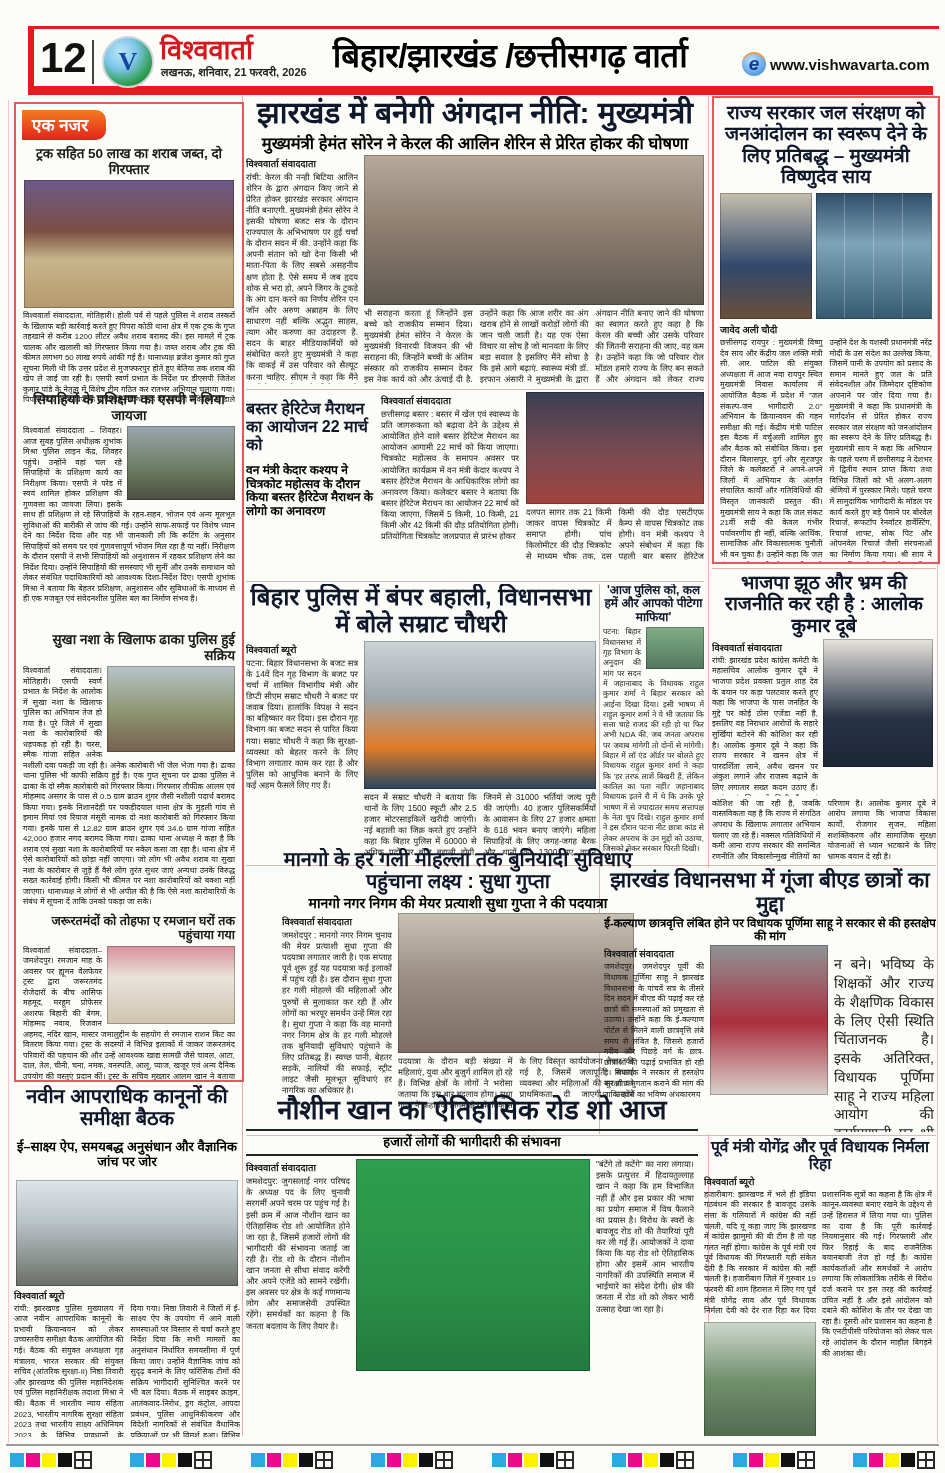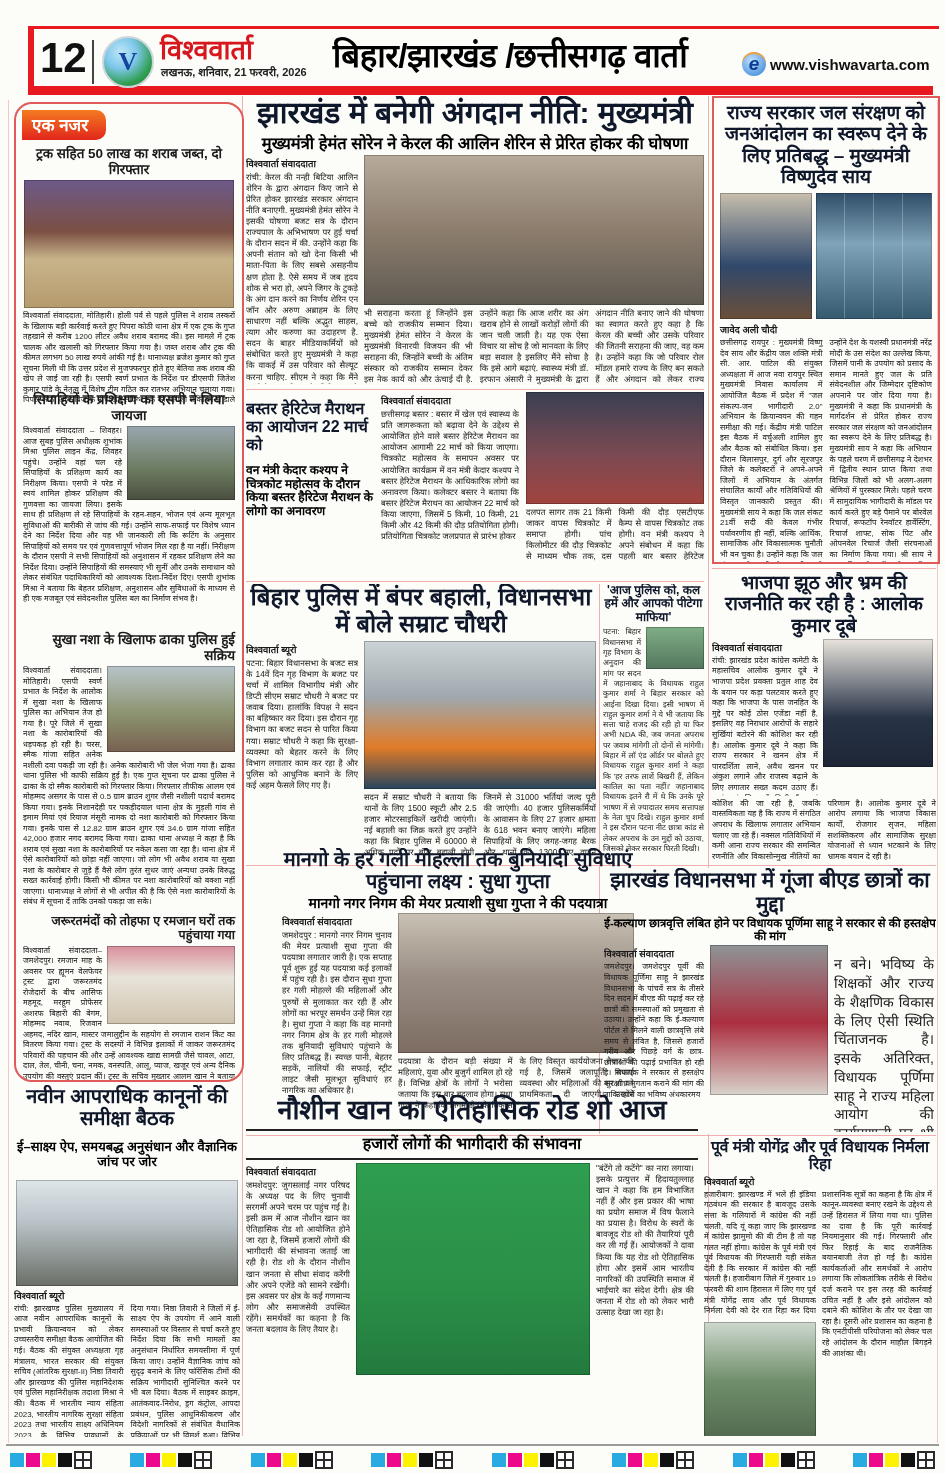--- a/index.html
+++ b/index.html
@@ -100,21 +100,21 @@
   <div class="vr" style="left:242px;top:96px;height:1340px;"></div>
   <div class="vr" style="left:708px;top:96px;height:772px;"></div>
   <div class="vr" style="left:708px;top:1134px;height:302px;"></div>
   <div class="vr" style="left:599px;top:584px;height:550px;"></div>
   <div class="hr" style="left:246px;top:389px;width:458px;"></div>
   <div class="hr" style="left:246px;top:581px;width:458px;"></div>
   <div class="hr" style="left:246px;top:865px;width:690px;"></div>
   <div class="hr" style="left:246px;top:1135px;width:690px;"></div>
   <div class="hr" style="left:712px;top:568px;width:224px;"></div>
 
-  <section class="frame-red" style="left:14px;top:102px;width:226px;height:976px;border-radius:18px;">
+  <section class="frame-red" style="left:14px;top:102px;width:226px;height:976px;">
     <div class="en-title">एक नजर</div>
 
     <article class="en-art" style="height:242px;">
       <div class="en-hl">ट्रक सहित 50 लाख का शराब जब्त, दो गिरफ्तार</div>
       <div class="ph ph-liquor" style="width:210px;height:128px;margin:0 auto 3px;"></div>
       <div class="en-body" style="height:92px;">विश्ववार्ता संवाददाता, मोतिहारी। होली पर्व से पहले पुलिस ने शराब तस्करों के खिलाफ बड़ी कार्रवाई करते हुए पिपरा कोठी थाना क्षेत्र में एक ट्रक के गुप्त तहखाने से करीब 1200 लीटर अवैध शराब बरामद की। इस मामले में ट्रक चालक और खलासी को गिरफ्तार किया गया है। जब्त शराब और ट्रक की कीमत लगभग 50 लाख रुपये आंकी गई है। थानाध्यक्ष ब्रजेश कुमार को गुप्त सूचना मिली थी कि उत्तर प्रदेश से मुजफ्फरपुर होते हुए बेतिया तक शराब की खेप ले जाई जा रही है। एसपी स्वर्ण प्रभात के निर्देश पर डीएसपी जितेश कुमार पांडे के नेतृत्व में विशेष टीम गठित कर रातभर अभियान चलाया गया। पिपरा कोठी ओवरब्रिज के नीचे खड़े संदिग्ध ट्रक की तलाशी में केबिन से डाले तक बने गुप्त तहखाने का खुलासा हुआ। एसपी ने बताया कि जिले में शराब तस्करों के खिलाफ अभियान आगे भी जारी रहेगा।</div>
     </article>
 
     <article class="en-art" style="height:236px;">
       <div class="en-hl">सिपाहियों के प्रशिक्षण का एसपी ने लिया जायजा</div>
@@ -250,21 +250,21 @@
       </div>
       <div class="ph ph-purnima" style="width:118px;height:150px;"></div>
       <div style="width:100px;">
         <div class="body" style="height:200px;font-size:14px;margin-top:10px;">न बने। भविष्य के शिक्षकों और राज्य के शैक्षणिक विकास के लिए ऐसी स्थिति चिंताजनक है। इसके अतिरिक्त, विधायक पूर्णिमा साहू ने राज्य महिला आयोग की कार्यप्रणाली पर भी सवाल उठाए और महिलाओं से जुड़े मामलों के त्वरित निष्पादन की मांग की। उन्होंने कहा कि सरकार को छात्रहित और महिला सुरक्षा दोनों विषयों पर गंभीरता दिखानी चाहिए।</div>
       </div>
     </div>
   </section>
 
   <section style="left:246px;top:1095px;width:452px;height:298px;">
     <div class="hl ctr" style="font-size:27px;">नौशीन खान का ऐतिहासिक रोड शो आज</div>
-    <div class="rs-sub sub ctr" style="font-size:16px;">हजारों लोगों की भागीदारी की संभावना</div>
+    <div class="rs-sub sub ctr" style="font-size:13px;">हजारों लोगों की भागीदारी की संभावना</div>
     <div style="display:flex;gap:6px;">
       <div style="width:104px;">
         <div class="byline">विश्ववार्ता संवाददाता</div>
         <div class="body" style="height:196px;">जमशेदपुर: जुगसलाई नगर परिषद के अध्यक्ष पद के लिए चुनावी सरगर्मी अपने चरम पर पहुंच गई है। इसी क्रम में आज नौशीन खान का ऐतिहासिक रोड शो आयोजित होने जा रहा है, जिसमें हजारों लोगों की भागीदारी की संभावना जताई जा रही है। रोड शो के दौरान नौशीन खान जनता से सीधा संवाद करेंगी और अपने एजेंडे को सामने रखेंगी। इस अवसर पर क्षेत्र के कई गणमान्य लोग और समाजसेवी उपस्थित रहेंगे। समर्थकों का कहना है कि जनता बदलाव के लिए तैयार है।</div>
       </div>
       <div class="ph ph-green" style="width:234px;height:212px;"></div>
       <div style="width:98px;">
         <div class="body" style="height:212px;">"बंटेंगे तो कटेंगे" का नारा लगाया। इसके प्रत्युत्तर में हिदायतुल्लाह खान ने कहा कि हम विभाजित नहीं हैं और इस प्रकार की भाषा का प्रयोग समाज में विष फैलाने का प्रयास है। विरोध के स्वरों के बावजूद रोड शो की तैयारियां पूरी कर ली गई हैं। आयोजकों ने दावा किया कि यह रोड शो ऐतिहासिक होगा और इसमें आम भारतीय नागरिकों की उपस्थिति समाज में भाईचारे का संदेश देगी। क्षेत्र की जनता में रोड शो को लेकर भारी उत्साह देखा जा रहा है।</div>
       </div>
     </div>

